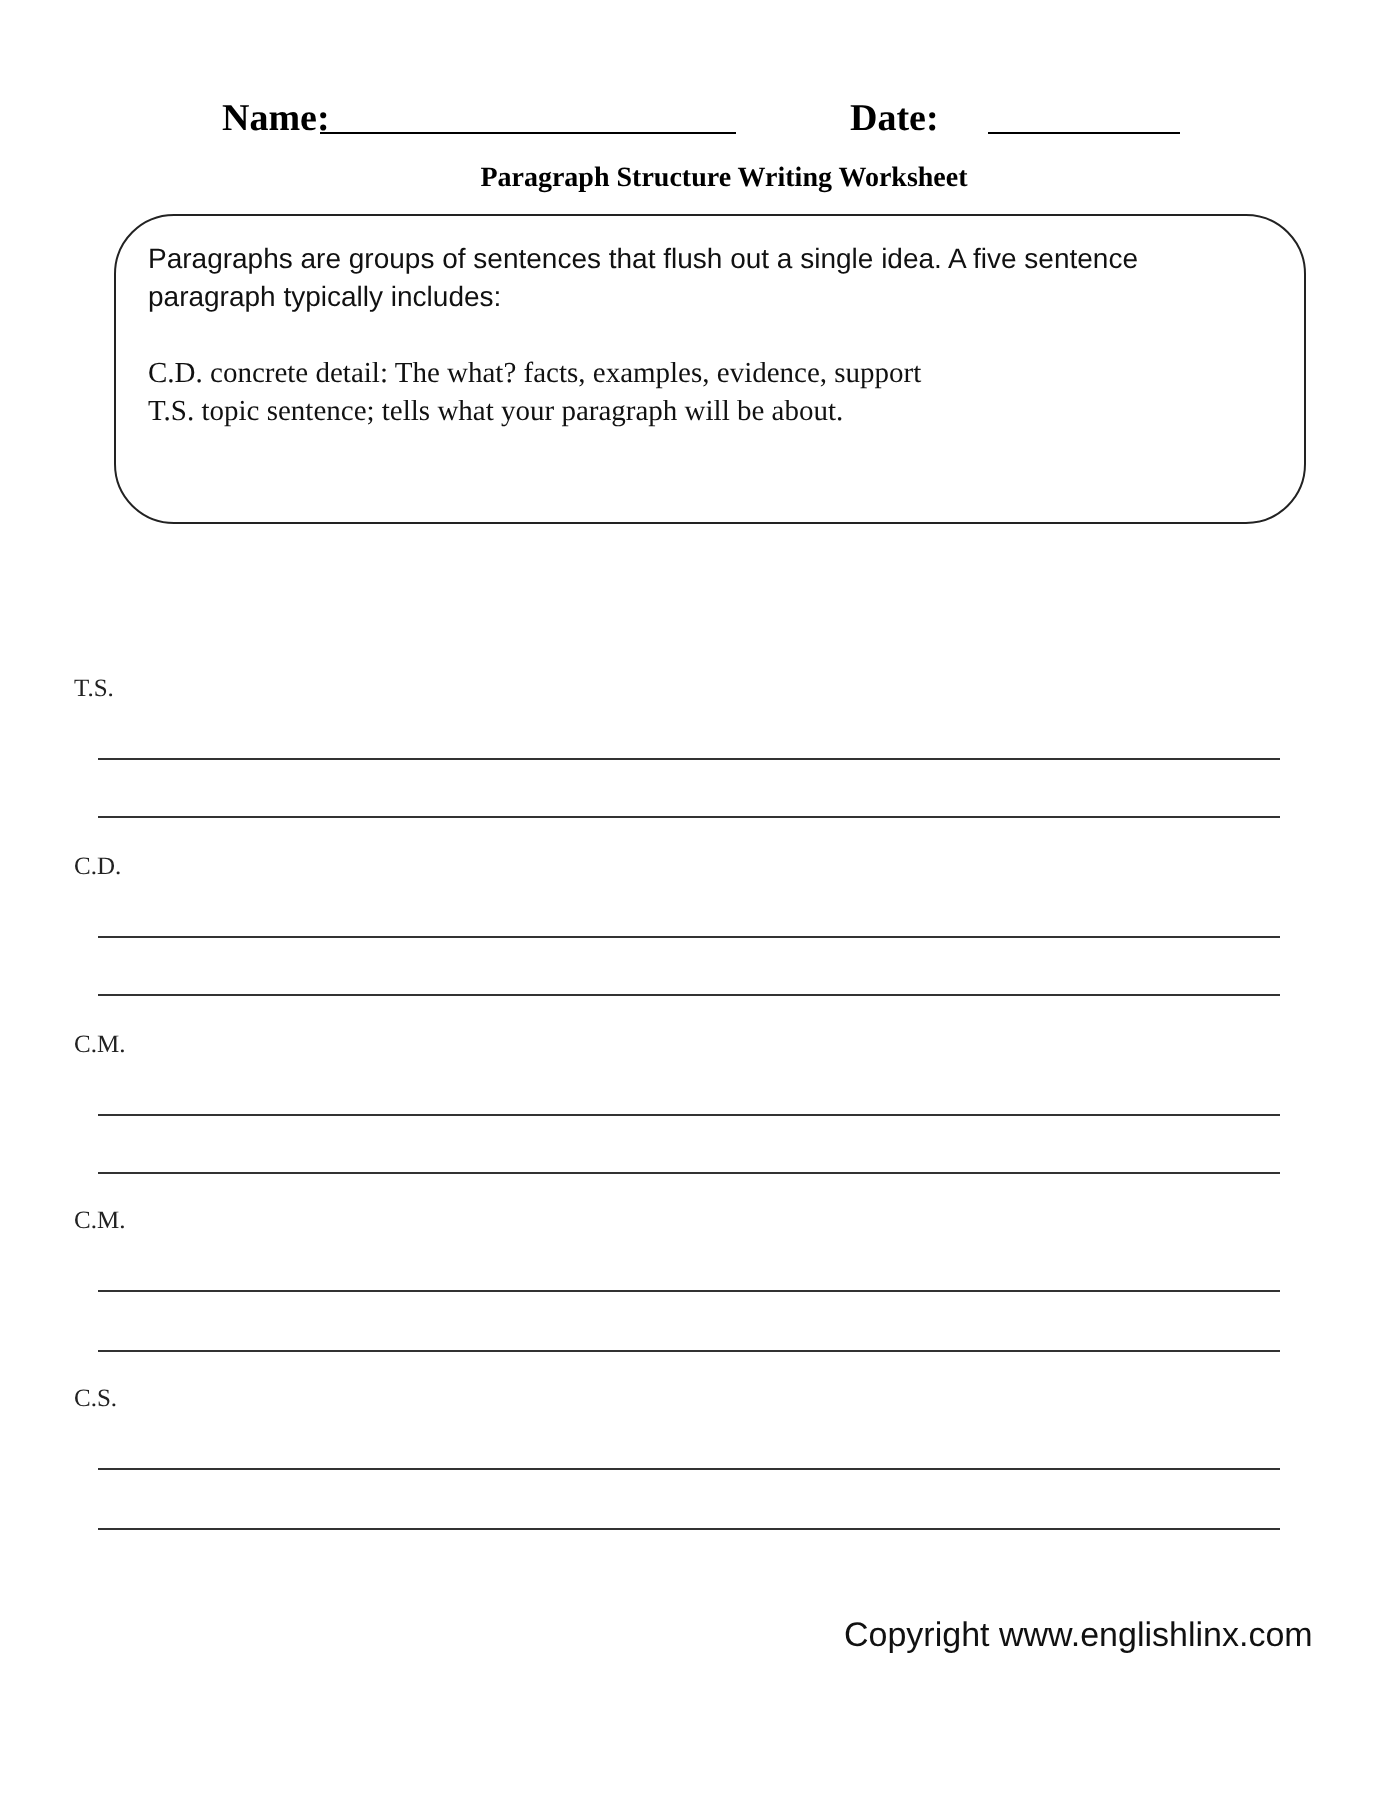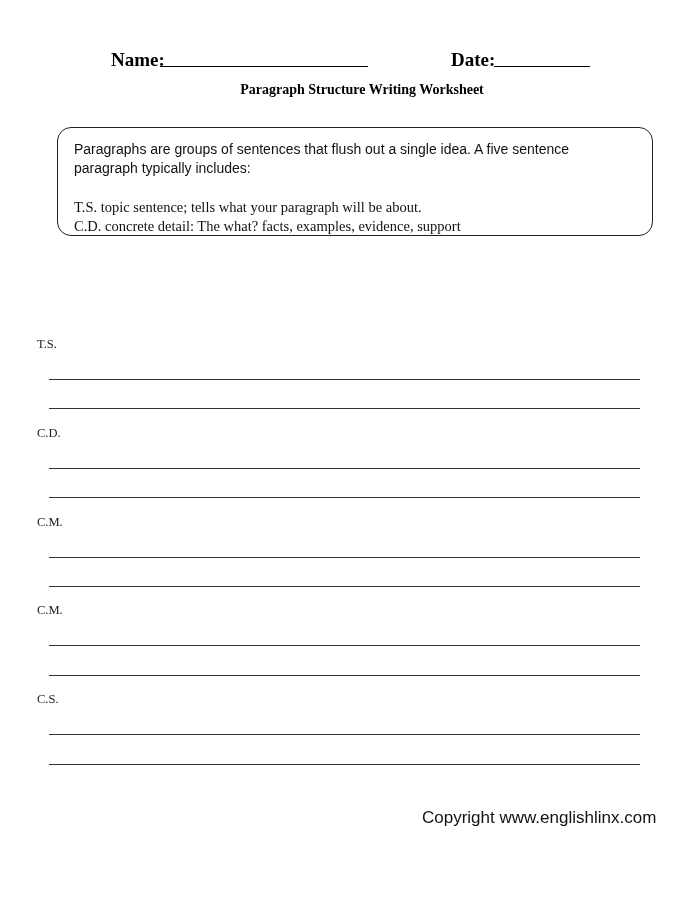--- a/index.html
+++ b/index.html
@@ -3,26 +3,26 @@
   <meta charset="utf-8">
   <style>
     html, body { margin: 0; padding: 0; background: #ffffff; }
     body { width: 700px; height: 906px; position: relative; overflow: hidden; color: #000; }
     .serif { font-family: "Liberation Serif", "DejaVu Serif", serif; }
     .sans { font-family: "Liberation Sans", "DejaVu Sans", sans-serif; }
 
     .header-row { position: absolute; top: 49px; left: 0; width: 700px; height: 22px; font-weight: bold; font-size: 19px; }
     .name-label { position: absolute; left: 111px; top: 0; }
     .name-line { position: absolute; left: 160px; top: 17px; width: 208px; border-bottom: 1.3px solid #000; }
-    .date-label { position: absolute; left: 451px; top: 0; }
+    .date-label { position: absolute; left: 425px; top: 0; }
     .date-line { position: absolute; left: 494px; top: 17px; width: 96px; border-bottom: 1.3px solid #000; }
 
     .title { position: absolute; top: 82px; left: 12px; width: 700px; text-align: center; font-weight: bold; font-size: 14px; }
 
-    .info-box { position: absolute; left: 57px; top: 127px; width: 596px; height: 109px; border: 1.5px solid #222; border-radius: 14px; box-sizing: border-box; }
+    .info-box { position: absolute; left: 57px; top: 107px; width: 596px; height: 155px; border: 1.5px solid #222; border-radius: 30px; box-sizing: border-box; }
     .intro { position: absolute; left: 16px; top: 12px; width: 560px; font-size: 14px; line-height: 19px; color: #111; }
     .defs { position: absolute; left: 16px; top: 70px; width: 580px; font-size: 14.5px; line-height: 19px; color: #111; }
     .defs div { white-space: nowrap; }
 
     .section-label { position: absolute; left: 37px; font-size: 12.5px; color: #222; }
     .write-line { position: absolute; left: 49px; width: 591px; height: 0; border-top: 1.4px solid #333; }
 
     .copyright { position: absolute; left: 422px; top: 808px; font-size: 17px; color: #111; }
   </style>
 </head>
@@ -33,22 +33,22 @@
   <div class="name-line"></div>
   <span class="date-label">Date:</span>
   <div class="date-line"></div>
 </div>
 
 <div class="title serif">Paragraph Structure Writing Worksheet</div>
 
 <div class="info-box">
   <div class="intro sans">Paragraphs are groups of sentences that flush out a single idea. A five sentence paragraph typically includes:</div>
   <div class="defs serif">
+    <div>C.D. concrete detail: The what? facts, examples, evidence, support</div>
     <div>T.S. topic sentence; tells what your paragraph will be about.</div>
-    <div>C.D. concrete detail: The what? facts, examples, evidence, support</div>
   </div>
 </div>
 
 <div class="section-label serif" style="top:337px;">T.S.</div>
 <div class="write-line" style="top:379px;"></div>
 <div class="write-line" style="top:408px;"></div>
 
 <div class="section-label serif" style="top:426px;">C.D.</div>
 <div class="write-line" style="top:468px;"></div>
 <div class="write-line" style="top:497px;"></div>

